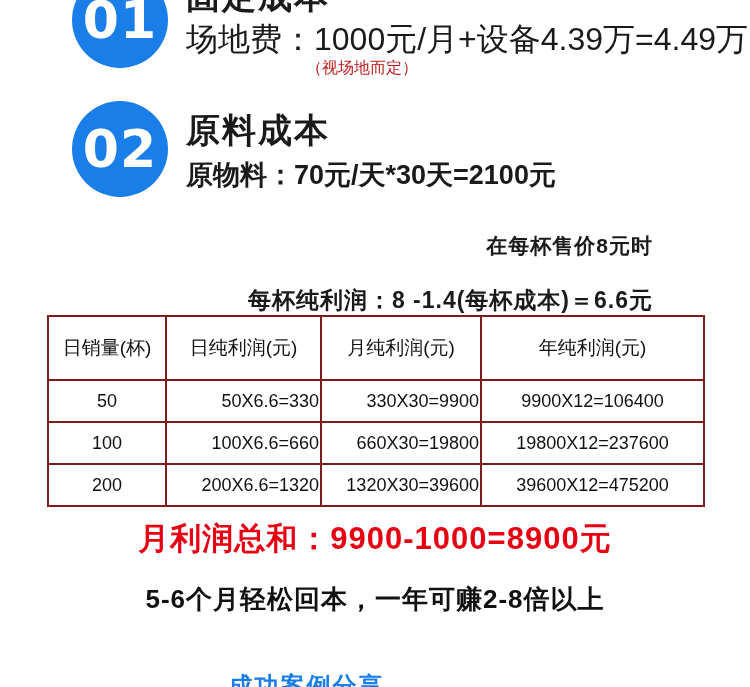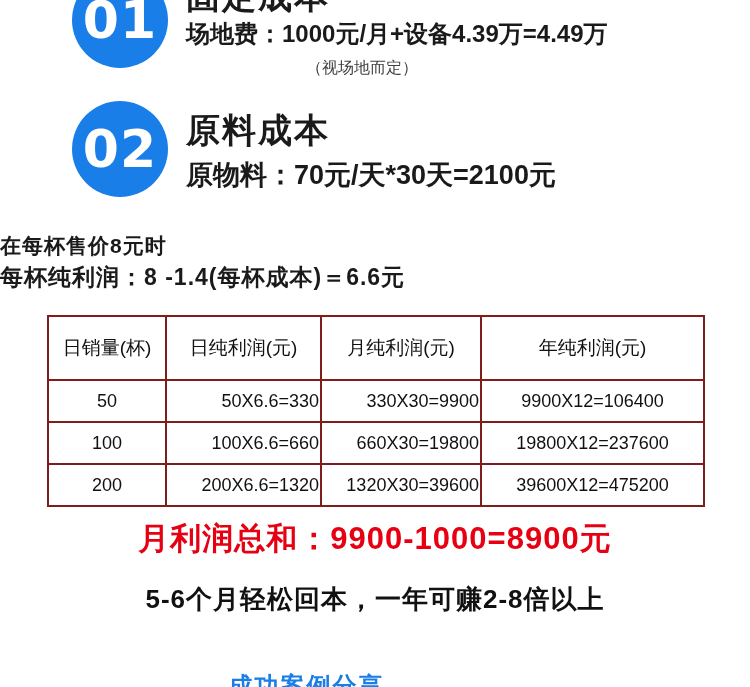--- a/index.html
+++ b/index.html
@@ -46,30 +46,30 @@
     left: 186px;
     top: -26px;
     font-size: 34px;
     font-weight: bold;
     letter-spacing: 2px;
   }
   #sec1 .s-line {
     position: absolute;
     left: 186px;
     top: 18px;
-    font-size: 24px;
-    font-weight: bold;
+    font-size: 32px;
+    font-weight: normal;
     white-space: nowrap;
   }
   #sec1 .s-note {
     position: absolute;
     left: 306px;
     top: 58px;
     font-size: 16px;
-    color: #404040;
+    color: #b91c1c;
   }
 
   
   #sec2 .badge {
     left: 72px;
     top: 101px;
   }
   #sec2 .s-title {
     position: absolute;
     left: 186px;
@@ -86,32 +86,32 @@
     font-weight: bold;
     white-space: nowrap;
   }
 
   
   .price-lines {
     position: absolute;
     top: 232px;
     left: 0;
     width: 653px;
-    text-align: left;
+    text-align: right;
   }
   .price-lines .pl1 {
     font-size: 21px;
     font-weight: bold;
     letter-spacing: 1px;
   }
   .price-lines .pl2 {
     font-size: 23px;
     font-weight: bold;
     letter-spacing: 1px;
-    margin-top: 2px;
+    margin-top: 25px;
   }
 
   
   .profit-table {
     position: absolute;
     top: 315px;
     left: 47px;
     width: 656px;
     border-collapse: collapse;
     table-layout: fixed;

